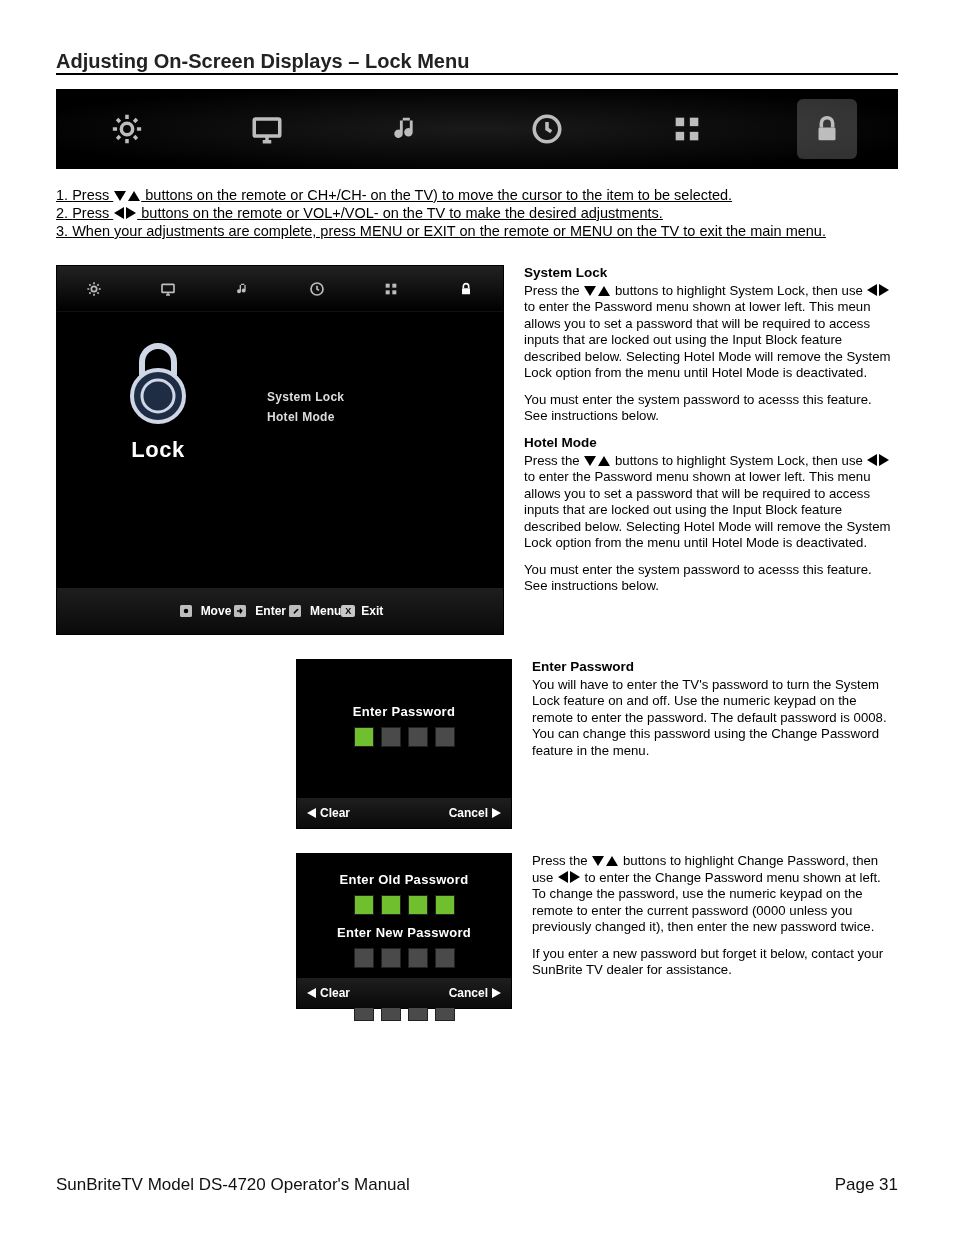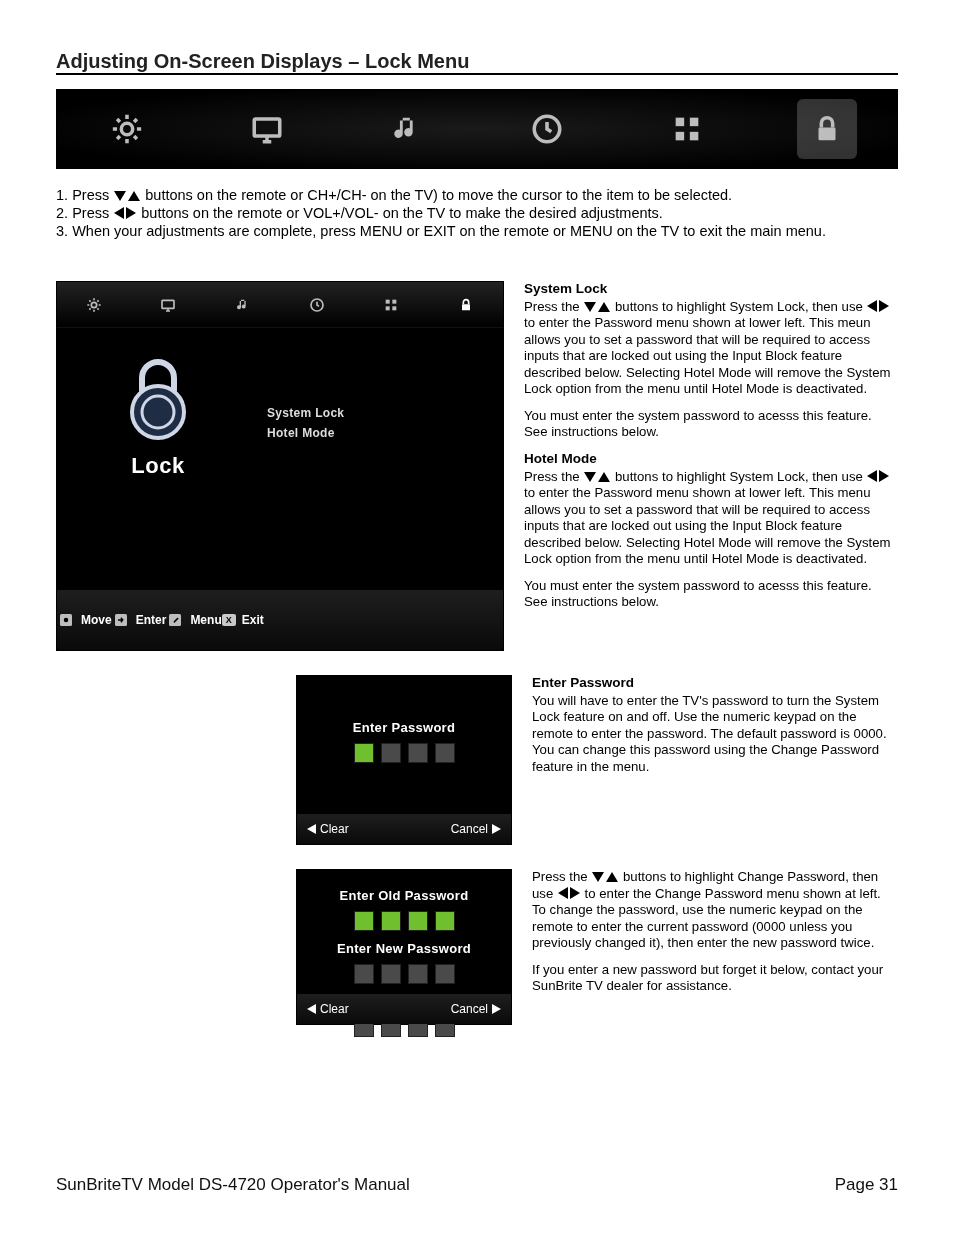--- a/index.html
+++ b/index.html
@@ -34,21 +34,21 @@
     width: 60px;
     height: 60px;
     display: flex;
     align-items: center;
     justify-content: center;
   }
   .cell.active { background: rgba(200,200,200,.25); border-radius:6px; }
   .mono-icon { stroke:#bdbdbd; fill:none; stroke-width:2.5; }
   .mono-icon.fill { fill:#bdbdbd; stroke:none; }
 
-  ol.instr { list-style:none; counter-reset:num; margin-bottom:42px; }
+  ol.instr { list-style:none; counter-reset:num; margin-bottom:26px;text-decoration:underline; }
   ol.instr li { margin-bottom:2px; font-size:14.5px; }
   ol.instr li::before { counter-increment:num; content: counter(num) ". "; }
   .tri { display:inline-block; width:0; height:0; vertical-align:-1px; margin:0 1px;}
   .tri.down { border-left:6px solid transparent; border-right:6px solid transparent; border-top:10px solid #000;}
   .tri.up   { border-left:6px solid transparent; border-right:6px solid transparent; border-bottom:10px solid #000;}
   .tri.left { border-top:6px solid transparent; border-bottom:6px solid transparent; border-right:10px solid #000;}
   .tri.right{ border-top:6px solid transparent; border-bottom:6px solid transparent; border-left:10px solid #000;}
 
   .row { display:flex; align-items:flex-start; gap:20px; margin-bottom:24px;}
   .row.indent { justify-content:flex-start; }
@@ -75,23 +75,23 @@
   .shot-main .panel {
     position:absolute; left:36px; top:28px; width:130px; text-align:center;
   }
   .shot-main .panel .label { margin-top:8px; font-size:22px; font-weight:700; color:#fff; letter-spacing:.5px;}
   .shot-main .menu {
     position:absolute; left:210px; top:78px;
     font-size:12px; font-weight:700; color:#ddd; letter-spacing:.3px;
   }
   .shot-main .menu div { margin-bottom:6px; }
   .shot-main .footer {
-    position:absolute; bottom:0; left:0; right:0; height:60px;
+    position:absolute; bottom:0; left:0; right:0; height:46px;
     background:linear-gradient(#1e1e1e,#0a0a0a);
-    display:flex; align-items:center; justify-content:flex-start;
+    display:flex; align-items:center; justify-content:center;
     font-size:12px; font-weight:700; color:#fff;
   }
   .shot-main .footer .fitem { display:flex; align-items:center; gap:6px;}
   .keycap {
     background:#c8c8c8; color:#000; font-size:9px; font-weight:700;
     padding:1px 3px; border-radius:2px; min-width:14px; text-align:center;
   }
 
   
   .shot-small {
@@ -102,21 +102,21 @@
   }
   .shot-small .pad { padding:24px 0 0 0; text-align:center;}
   .shot-small .plabel { font-size:13px; font-weight:700; color:#fff; letter-spacing:.3px; margin:12px 0 8px;}
   .pboxes { display:flex; justify-content:center; gap:7px; margin-bottom:10px;}
   .pbox {
     width:20px; height:20px; background:#4a4a4a; border:1px solid #222;
   }
   .pbox.on { background:#6fbf2e; }
   .shot-small .sfooter {
     display:flex; justify-content:space-between; align-items:center;
-    padding:8px 10px; font-size:12px; font-weight:400; color:#fff;
+    padding:8px 10px; font-size:12px; font-weight:700; color:#fff;
     background:linear-gradient(#1e1e1e,#0a0a0a);
   }
   .sfooter .wtri { display:inline-block; width:0; height:0; vertical-align:-1px;}
   .sfooter .wtri.l { border-top:5px solid transparent; border-bottom:5px solid transparent; border-right:9px solid #fff; margin-right:4px;}
   .sfooter .wtri.r { border-top:5px solid transparent; border-bottom:5px solid transparent; border-left:9px solid #fff; margin-left:4px;}
 
   .page-footer {
     position:absolute; bottom:40px; left:56px; right:56px;
     display:flex; justify-content:space-between; font-size:17px; color:#111;
   }
@@ -294,21 +294,21 @@
           <div class="pbox"></div>
       </div>
     </div>
     <div class="sfooter" style="position:absolute;bottom:0;left:0;right:0;">
       <span><span class="wtri l"></span><span>Clear</span></span>
       <span><span>Cancel</span><span class="wtri r"></span></span>
     </div>
   </div>
   <div class="col-text">
     <div class="sec-title">Enter Password</div>
-    <p>You will have to enter the TV's password to turn the System Lock feature on and off. Use the numeric keypad on the remote to enter the password. The default password is 0000. You can change this password using the Change Password feature in the menu.</p>
+    <p>You will have to enter the TV's password to turn the System Lock feature on and off. Use the numeric keypad on the remote to enter the password. The default password is 0008. You can change this password using the Change Password feature in the menu.</p>
   </div>
 </div>
 
 <div class="row indent">
   <div class="shot-small" style="height:156px">
     <div class="pad" style="padding-top:6px;">
       <div class="plabel">Enter Old Password</div>
       <div class="pboxes">
           <div class="pbox on"></div>
           <div class="pbox on"></div>

